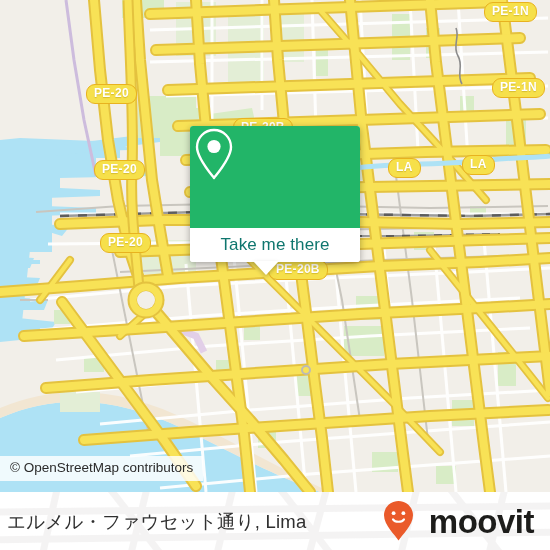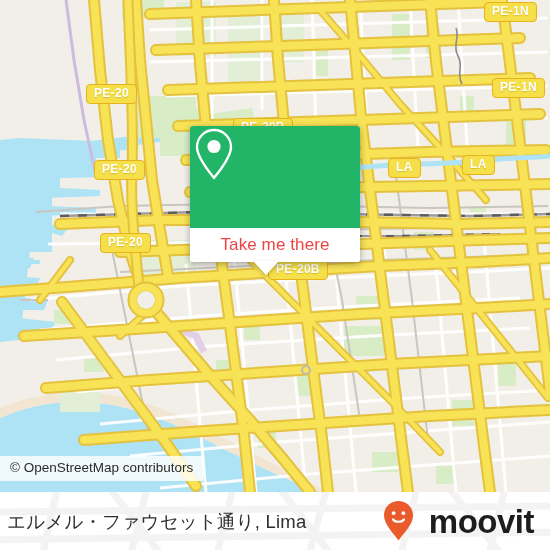--- a/index.html
+++ b/index.html
@@ -12,21 +12,21 @@
 
   
   .map{position:absolute;left:0;top:0;width:550px;height:492px;overflow:hidden;background:#f2efe9;}
   .map svg{position:absolute;left:0;top:0;}
 
   
   .shield{
     position:absolute;
     background:#f6e04a;
     border:1.5px solid #e8b21f;
-    border-radius:4px;
+    border-radius:9px;
     color:#ffffff;
     font-weight:bold;
     font-size:12px;
     letter-spacing:.3px;
     padding:2px 7px 3px 7px;
     line-height:13px;
     text-shadow:0 1px 1px rgba(150,120,0,.35);
     white-space:nowrap;
     box-sizing:border-box;
   }
@@ -52,21 +52,21 @@
   }
   .card-top{
     height:102px;background:#22b568;
     display:flex;align-items:center;justify-content:center;
   }
   .card-bottom{
     height:34px;background:#ffffff;
     display:flex;align-items:center;justify-content:center;
   }
   .card-label{
-    font-size:17px;color:#ef4444;letter-spacing:.1px;
+    font-size:17px;color:#0f766e;letter-spacing:.1px;
   }
   .card-tail{
     position:absolute;left:253px;top:261px;
     width:0;height:0;
     border-left:13px solid transparent;
     border-right:13px solid transparent;
     border-top:14px solid #ffffff;
     filter:drop-shadow(0 2px 2px rgba(0,0,0,.22));
   }
 

